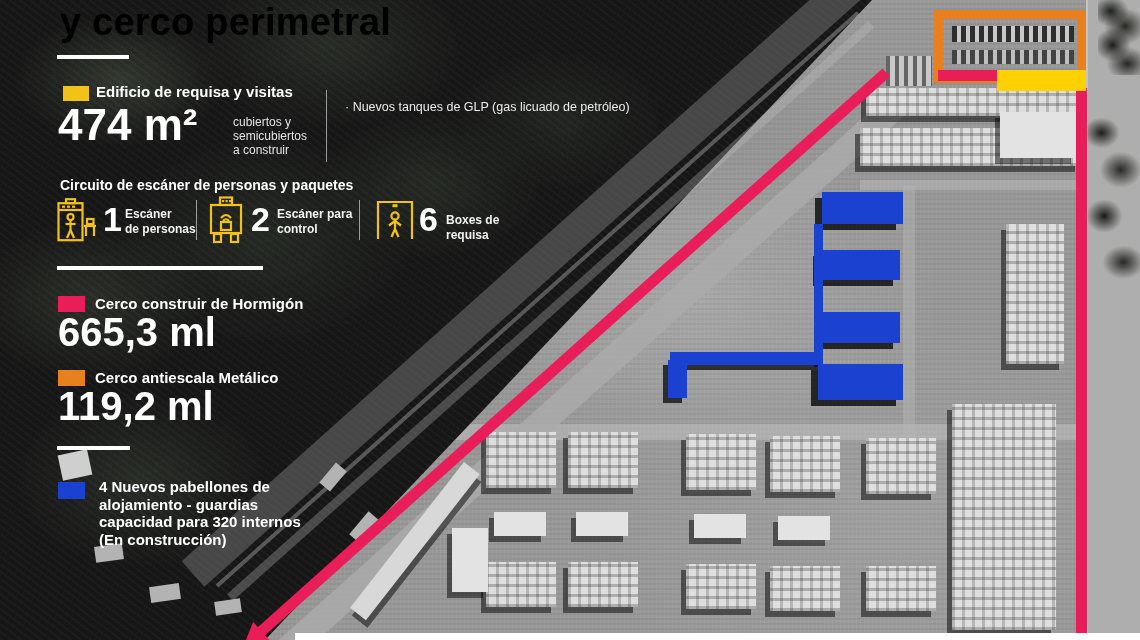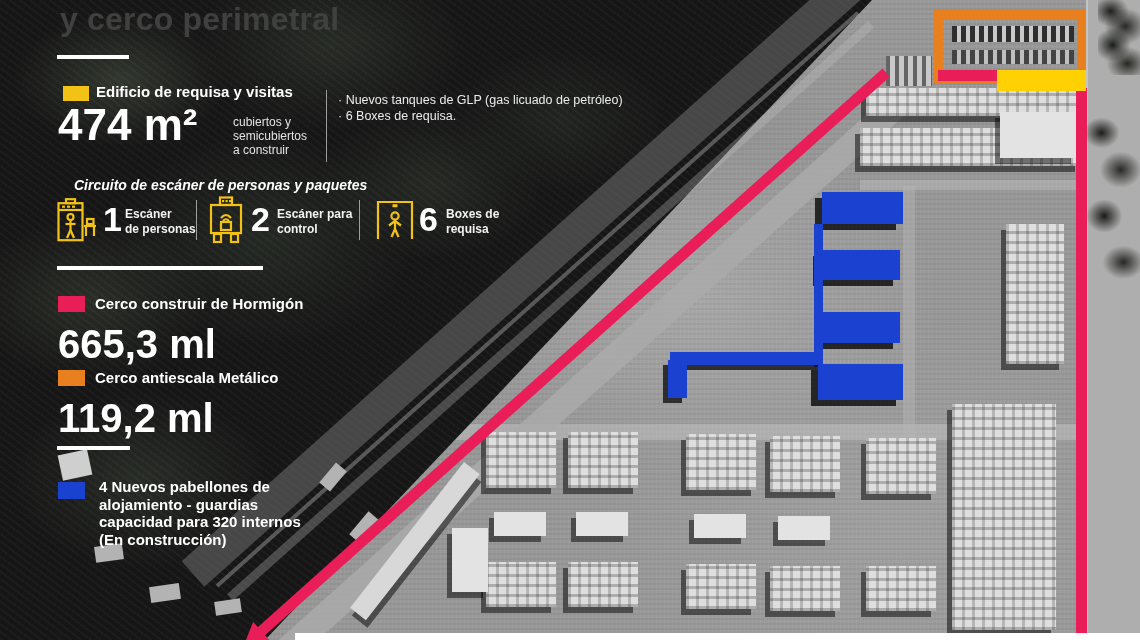--- a/index.html
+++ b/index.html
@@ -47,30 +47,30 @@
   .pink{background:#E91D58;}
   .mapyellow{background:#FFD103;}
   .blue{background:#1B41D1;box-shadow:-7px 6px 0 rgba(8,8,8,.8);}
   .bluethin{background:#1B41D1;}
   .metalrect{border:9px solid #E88020;background:transparent;}
   .arrowhead{width:0;height:0;border-top:13px solid transparent;border-bottom:13px solid transparent;
              border-right:26px solid #E91D58;}
   .whiteband{background:#ffffff;}
 
   
-  .t-title{color:#404040;font-size:32px;font-weight:800;letter-spacing:.2px;}
+  .t-title{color:#000000;font-size:38px;font-weight:800;letter-spacing:.2px;}
   .rule{background:#fff;}
   .vline{background:rgba(200,200,200,.75);width:1px;}
   .swatch{display:block;}
   .lg-label{color:#fff;font-size:15px;font-weight:700;white-space:nowrap;}
   .big{color:#fff;font-weight:800;white-space:nowrap;}
   .num44{font-size:44px;}
-  .num40{font-size:40px;margin-top:12px;}
+  .num40{font-size:40px;}
   .note{color:#e3e3e3;font-size:12px;line-height:14px;white-space:pre-line;}
-  .features{color:#ececec;font-size:12.5px;line-height:15.8px;list-style:none;margin:1px;padding:0;white-space:nowrap;}
+  .features{color:#ececec;font-size:12.5px;line-height:15.8px;list-style:none;margin:8px;padding:0;white-space:nowrap;}
   .features li:before{content:"· ";}
   .heading{color:#fff;font-size:14px;font-weight:700;white-space:nowrap;}
   .count{color:#fff;font-size:34px;font-weight:800;}
   .iconlabel{color:#f2f2f2;font-size:12px;line-height:14.5px;white-space:pre-line;font-weight:bold;}
   .pav-text{color:#fff;font-size:15px;font-weight:700;line-height:17.5px;white-space:pre-line;}
 </style>
 </head>
 <body>
 
 <main class="stage">
@@ -152,26 +152,25 @@
   <section>
     <span class="abs swatch" style="left:63px;top:86px;width:26px;height:15px;background:#F3C216;"></span>
     <span class="abs lg-label" style="left:96px;top:83px;">Edificio de requisa y visitas</span>
     <div class="abs big num44" style="left:58px;top:100px;">474 m²</div>
     <div class="abs note" style="left:233px;top:115px;">cubiertos y
 semicubiertos
 a construir</div>
     <div class="abs vline" style="left:326px;top:90px;height:72px;"></div>
     <ul class="abs features" style="left:337px;top:92px;">
       <li>Nuevos tanques de GLP (gas licuado de petróleo)</li>
-      <li>6 Boxes de requisa.</li>
     </ul>
   </section>
 
   <section>
-    <div class="abs heading" style="left:74px;top:177px;font-style:italic;">Circuito de escáner de personas y paquetes</div>
+    <div class="abs heading" style="left:60px;top:177px;">Circuito de escáner de personas y paquetes</div>
 
     <svg class="abs" style="left:57px;top:198px;" width="40" height="44" viewBox="0 0 40 44">
       <g fill="none" stroke="#F3C216" stroke-width="2.2">
         <rect x="9" y="1.2" width="9" height="4"></rect>
         <rect x="1.5" y="5.2" width="24" height="37"></rect>
         <line x1="1.5" y1="12" x2="25.5" y2="12"></line>
         <circle cx="13.5" cy="19" r="3"></circle>
         <line x1="13.5" y1="22" x2="13.5" y2="32"></line>
         <line x1="8.5" y1="26" x2="18.5" y2="26"></line>
         <line x1="13.5" y1="32" x2="10" y2="40"></line>
@@ -221,21 +220,21 @@
         <circle cx="19" cy="16" r="3.6"></circle>
         <line x1="19" y1="19.6" x2="19" y2="29"></line>
         <line x1="13" y1="25.5" x2="19" y2="21"></line>
         <line x1="25" y1="25.5" x2="19" y2="21"></line>
         <line x1="19" y1="29" x2="15.5" y2="37"></line>
         <line x1="19" y1="29" x2="22.5" y2="37"></line>
       </g>
       <rect x="16.5" y="4.2" width="5" height="3" fill="#F3C216"></rect>
     </svg>
     <span class="abs count" style="left:419px;top:200px;">6</span>
-    <span class="abs iconlabel" style="left:446px;top:207px;">Boxes de
+    <span class="abs iconlabel" style="left:446px;top:213px;">Boxes de
 requisa</span>
   </section>
 
   <div class="abs rule" style="left:57px;top:266px;width:206px;height:4px;"></div>
 
   <section>
     <span class="abs swatch" style="left:58px;top:296px;width:27px;height:16px;background:#E91D58;"></span>
     <span class="abs lg-label" style="left:95px;top:295px;">Cerco construir de Hormigón</span>
     <div class="abs big num40" style="left:58px;top:310px;">665,3 ml</div>
   </section>

